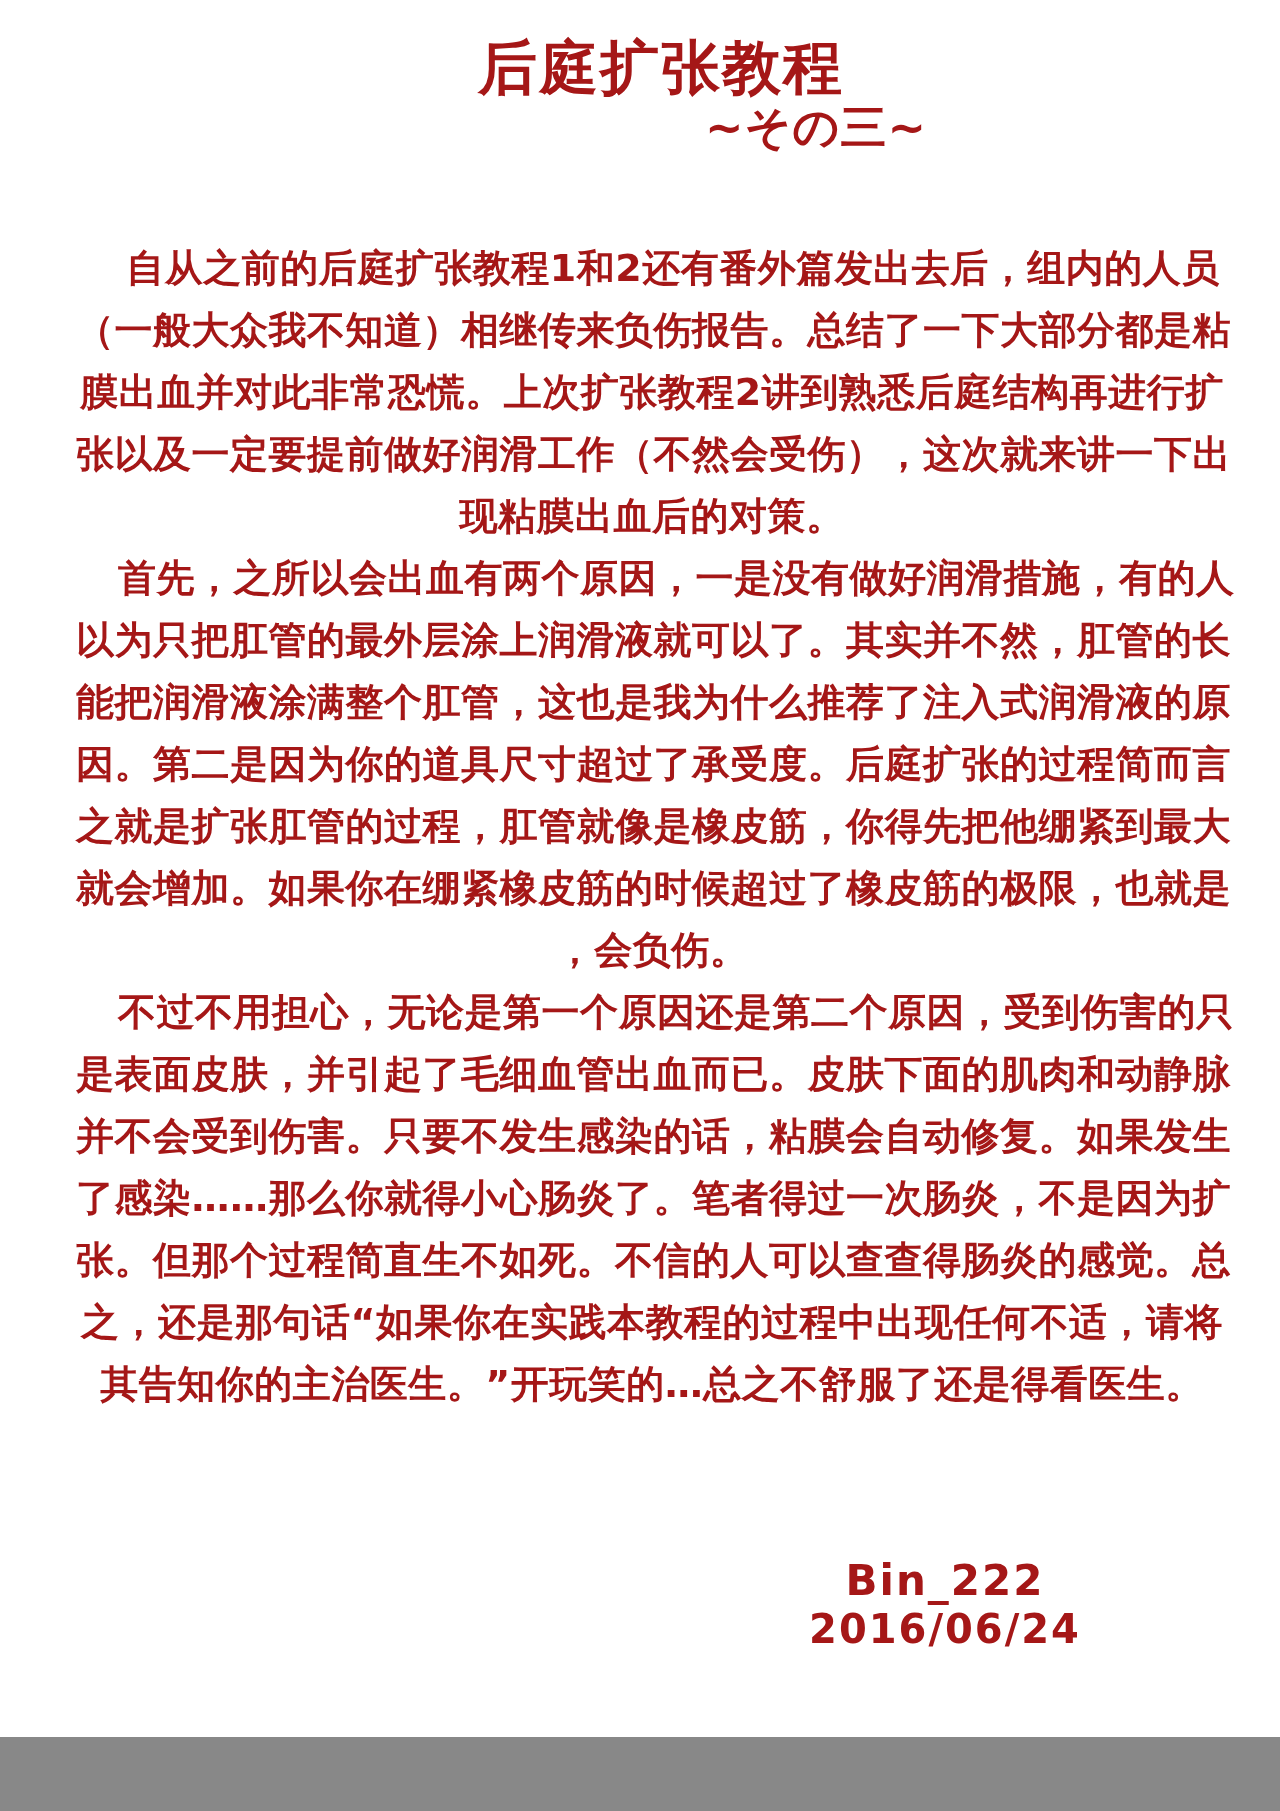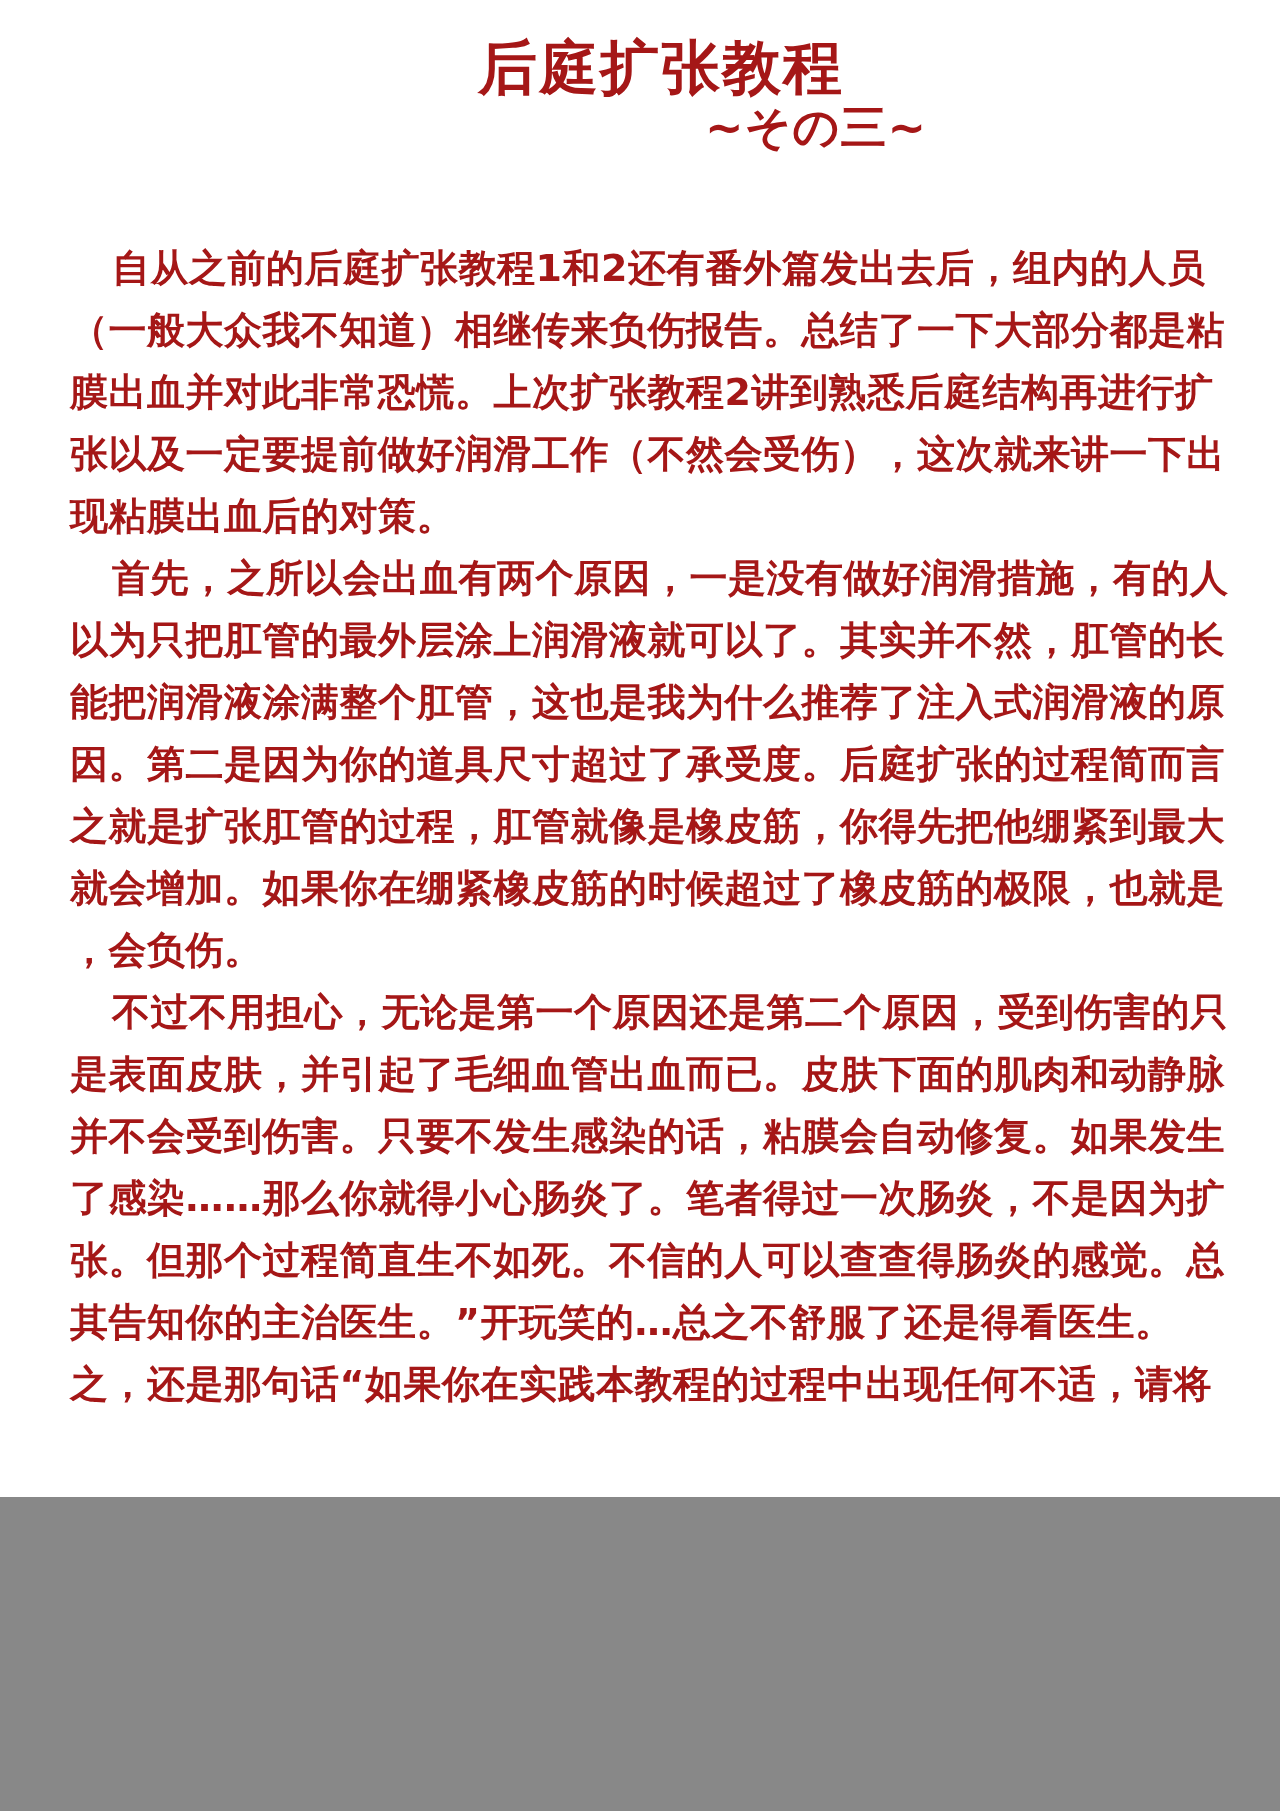--- a/index.html
+++ b/index.html
@@ -1,20 +1,20 @@
 <!DOCTYPE html>
 <html><head>
 <meta charset="utf-8">
 <style>
   html, body { margin: 0; padding: 0; }
   body { background: #888; }
   .page {
     position: relative;
     width: 1280px;
-    height: 1497px;
+    height: 1737px;
     margin: 0 auto;
     background: #ffffff;
     overflow: hidden;
     font-family: "DejaVu Sans", sans-serif;
     font-weight: bold;
     color: #a51717;
     text-decoration: underline;
     -webkit-font-smoothing: antialiased;
   }
   .doc-title {
@@ -37,22 +37,23 @@
     text-align: center;
     transform: translateX(176px);
     font-size: 46px;
     line-height: 54px;
     letter-spacing: 1px;
     white-space: nowrap;
   }
   .body-text {
     position: absolute;
     top: 237px;
-    left: 70px;
+    left: 76px;
     width: 1152px;
+    text-align: center;
   }
   .line {
     height: 62px;
     line-height: 62px;
     font-size: 38px;
     letter-spacing: 0.5px;
     white-space: nowrap;
   }
   .line.indent { padding-left: 42px; }
   .signature {
@@ -95,22 +96,22 @@
     <div class="line">能把润滑液涂满整个肛管，这也是我为什么推荐了注入式润滑液的原</div>
     <div class="line">因。第二是因为你的道具尺寸超过了承受度。后庭扩张的过程简而言</div>
     <div class="line">之就是扩张肛管的过程，肛管就像是橡皮筋，你得先把他绷紧到最大</div>
     <div class="line">就会增加。如果你在绷紧橡皮筋的时候超过了橡皮筋的极限，也就是</div>
     <div class="line">，会负伤。</div>
     <div class="line indent">不过不用担心，无论是第一个原因还是第二个原因，受到伤害的只</div>
     <div class="line">是表面皮肤，并引起了毛细血管出血而已。皮肤下面的肌肉和动静脉</div>
     <div class="line">并不会受到伤害。只要不发生感染的话，粘膜会自动修复。如果发生</div>
     <div class="line">了感染……那么你就得小心肠炎了。笔者得过一次肠炎，不是因为扩</div>
     <div class="line">张。但那个过程简直生不如死。不信的人可以查查得肠炎的感觉。总</div>
+    <div class="line">之，还是那句话“如果你在实践本教程的过程中出现任何不适，请将</div>
     <div class="line">其告知你的主治医生。”开玩笑的…总之不舒服了还是得看医生。</div>
-    <div class="line">之，还是那句话“如果你在实践本教程的过程中出现任何不适，请将</div>
   </div>
 
   <div class="signature">
     <div class="sig-author">Bin_222</div>
     <div class="sig-date">2016/06/24</div>
   </div>
 
 </div>
 
 </body></html>

